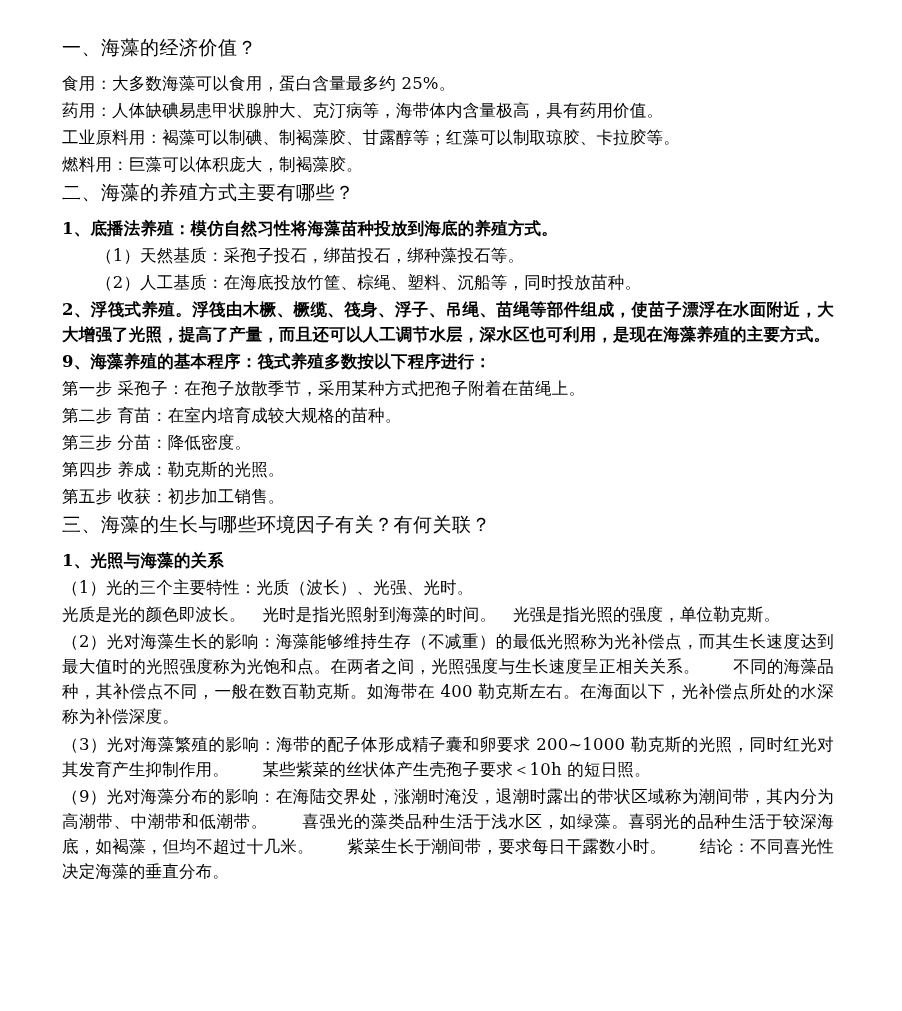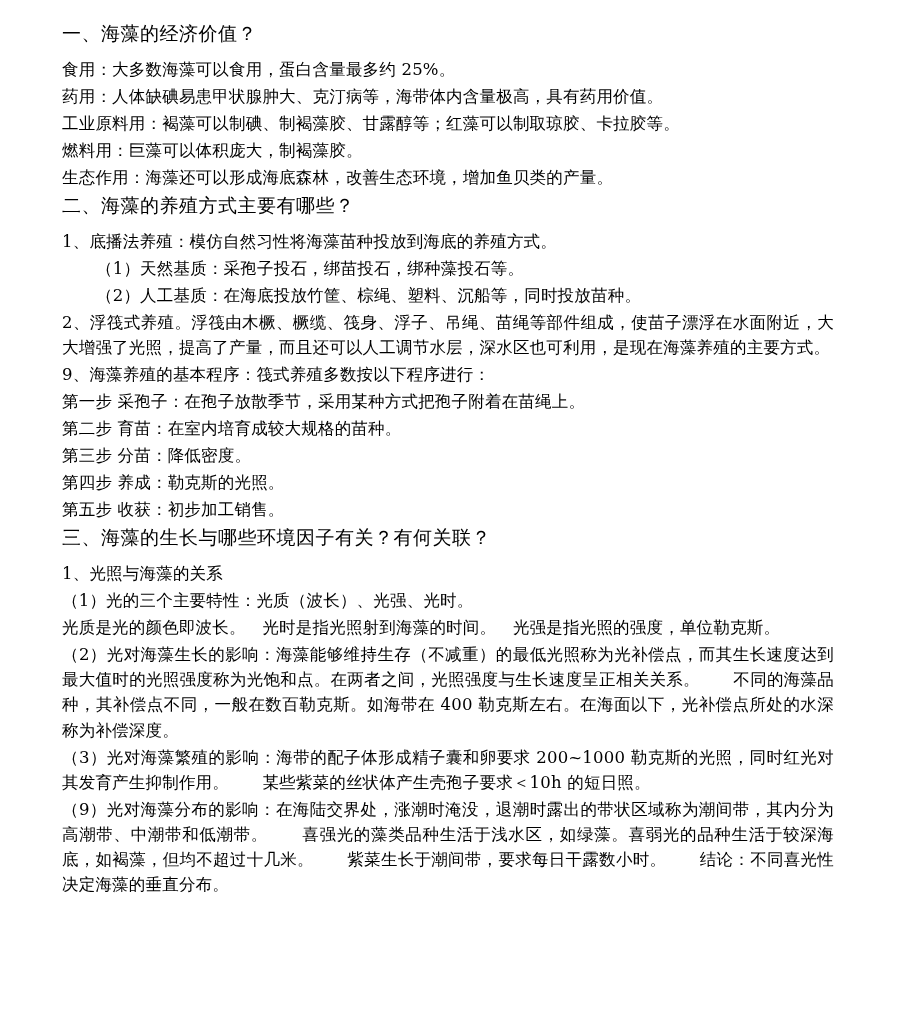--- a/index.html
+++ b/index.html
@@ -11,61 +11,60 @@
     width: 902px;
     height: 1011px;
     font-family: "DejaVu Serif", "Liberation Serif", serif;
     color: #000000;
     overflow: hidden;
   }
   .page {
     width: 902px;
     height: 999px;
     box-sizing: border-box;
-    padding: 20px 56px 0 62px;
+    padding: 34px 56px 0 62px;
     position: relative;
   }
   h2.heading {
     font-size: 19px;
     font-weight: normal;
     margin: 0 0 10px 0;
     line-height: 1.4;
     letter-spacing: 0.5px;
   }
   .heading-2 { margin-top: 14px; }
   .heading-3 { margin-top: 16px; }
   p.line {
     font-size: 16.5px;
     line-height: 1.52;
     margin: 0 12px 2px 0;
     text-align: justify;
     letter-spacing: 0.2px;
   }
   p.bold-lead {
-    font-weight: normal;
+    font-weight: bold;
   }
   p.indent1 {
     text-indent: 0;
     padding-left: 34px;
   }
   .gap-sm { margin-bottom: 6px; }
   .sec { margin-bottom: 2px; }
 </style>
 </head>
 <body>
 
 <div class="page">
 
   <div class="sec">
     <h2 class="heading">一、海藻的经济价值？</h2>
     <p class="line">食用：大多数海藻可以食用，蛋白含量最多约 25%。</p>
     <p class="line">药用：人体缺碘易患甲状腺肿大、克汀病等，海带体内含量极高，具有药用价值。</p>
     <p class="line">工业原料用：褐藻可以制碘、制褐藻胶、甘露醇等；红藻可以制取琼胶、卡拉胶等。</p>
     <p class="line">燃料用：巨藻可以体积庞大，制褐藻胶。</p>
-    <p class="line gap-sm">生态作用：海藻还可以形成海底森林，改善生态环境，增加鱼贝类的产量。</p>
   </div>
 
   <div class="sec">
     <h2 class="heading heading-2">二、海藻的养殖方式主要有哪些？</h2>
     <p class="line bold-lead">1、底播法养殖：模仿自然习性将海藻苗种投放到海底的养殖方式。</p>
     <p class="line indent1">（1）天然基质：采孢子投石，绑苗投石，绑种藻投石等。</p>
     <p class="line indent1">（2）人工基质：在海底投放竹筐、棕绳、塑料、沉船等，同时投放苗种。</p>
     <p class="line bold-lead">2、浮筏式养殖。浮筏由木橛、橛缆、筏身、浮子、吊绳、苗绳等部件组成，使苗子漂浮在水面附近，大大增强了光照，提高了产量，而且还可以人工调节水层，深水区也可利用，是现在海藻养殖的主要方式。</p>
     <p class="line bold-lead">9、海藻养殖的基本程序：筏式养殖多数按以下程序进行：</p>
     <p class="line">第一步 采孢子：在孢子放散季节，采用某种方式把孢子附着在苗绳上。</p>

